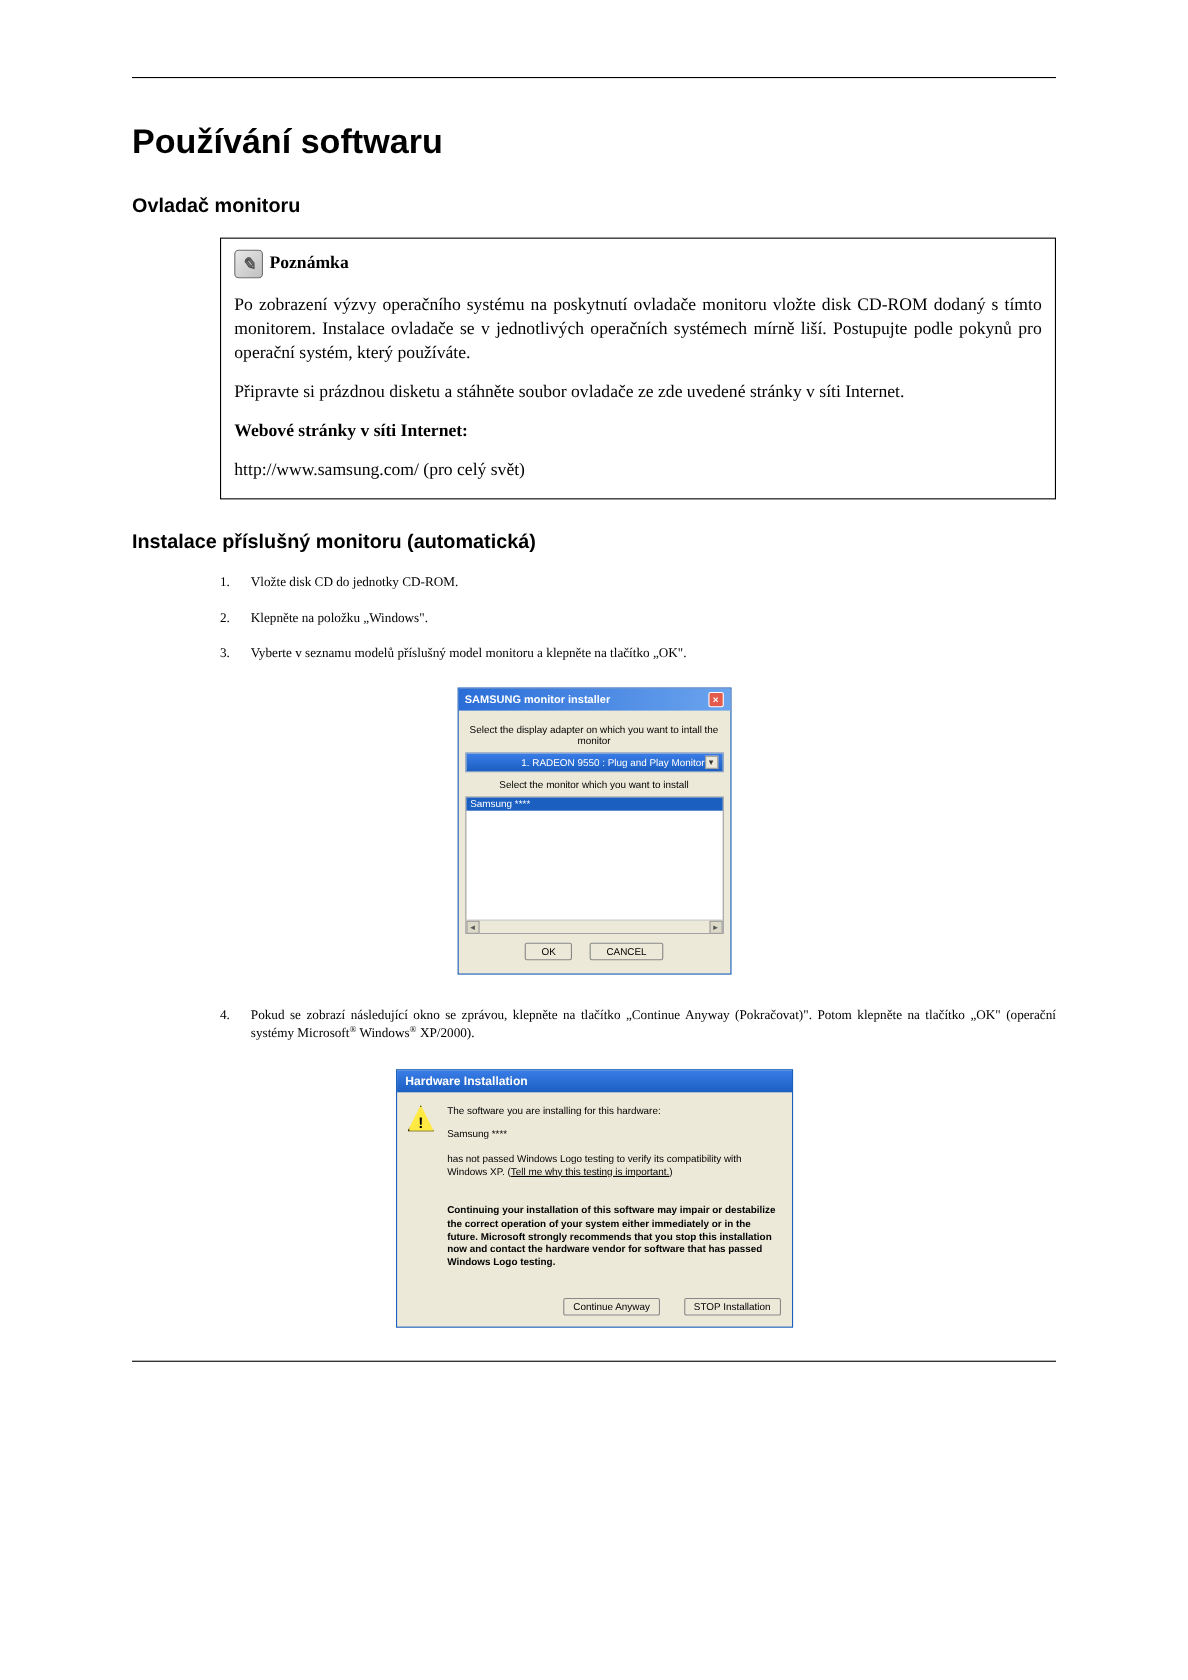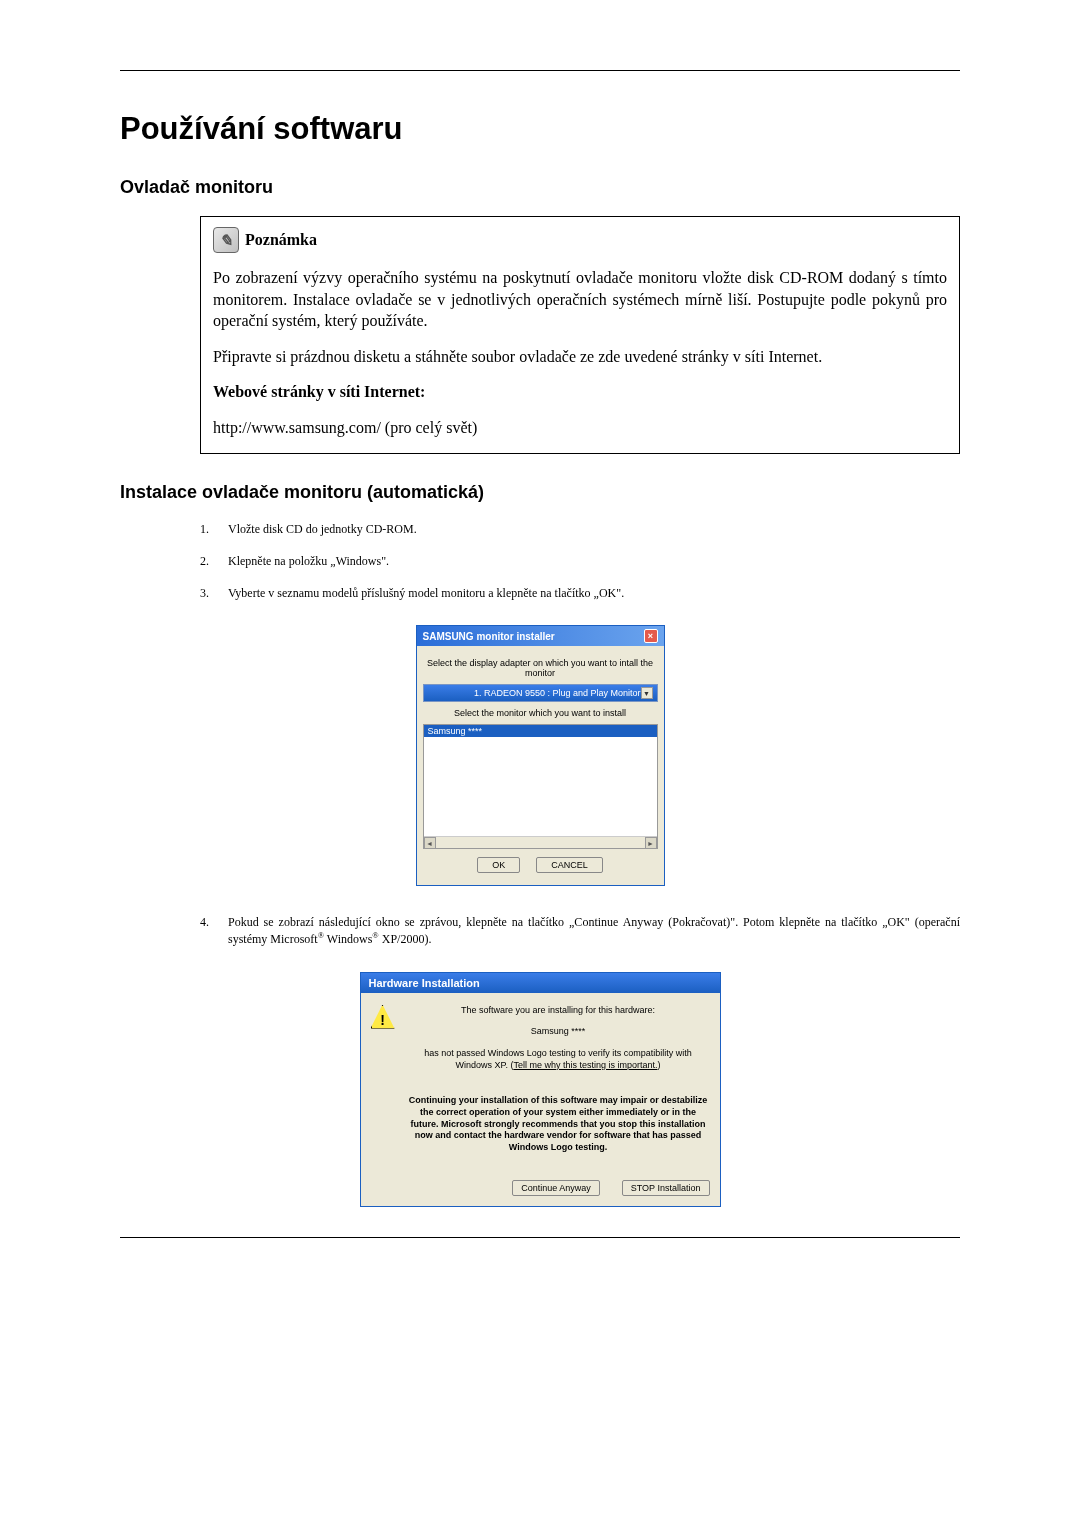--- a/index.html
+++ b/index.html
@@ -246,21 +246,20 @@
       font-size: 14px;
       position: relative;
       top: 3px;
     }
     .hw-text {
       font-size: 9px;
       line-height: 1.3;
     }
     .hw-text p {
       margin-bottom: 10px;
-      text-align: center;
     }
     .hw-text .link {
       text-decoration: underline;
       color: #000;
     }
     .hw-text .bold {
       font-weight: bold;
       margin-top: 24px;
     }
     .hw-buttons {
@@ -297,21 +296,21 @@
   <div class="note-header">
     <div class="note-icon">✎</div>
     <span class="note-title">Poznámka</span>
   </div>
   <p>Po zobrazení výzvy operačního systému na poskytnutí ovladače monitoru vložte disk CD-ROM dodaný s tímto monitorem. Instalace ovladače se v jednotlivých operačních systémech mírně liší. Postupujte podle pokynů pro operační systém, který používáte.</p>
   <p>Připravte si prázdnou disketu a stáhněte soubor ovladače ze zde uvedené stránky v síti Internet.</p>
   <p class="note-subheading">Webové stránky v síti Internet:</p>
   <p>http://www.samsung.com/ (pro celý svět)</p>
 </div>
 
-<h2>Instalace ovladače monitoru (automatická)</h2>
+<h2>Instalace příslušný monitoru (automatická)</h2>
 
 <ol>
   <li>Vložte disk CD do jednotky CD-ROM.</li>
   <li>Klepněte na položku „Windows".</li>
   <li>Vyberte v seznamu modelů příslušný model monitoru a klepněte na tlačítko „OK".</li>
 </ol>
 
 <div class="figure-container">
   <div class="installer">
     <div class="installer-title">

